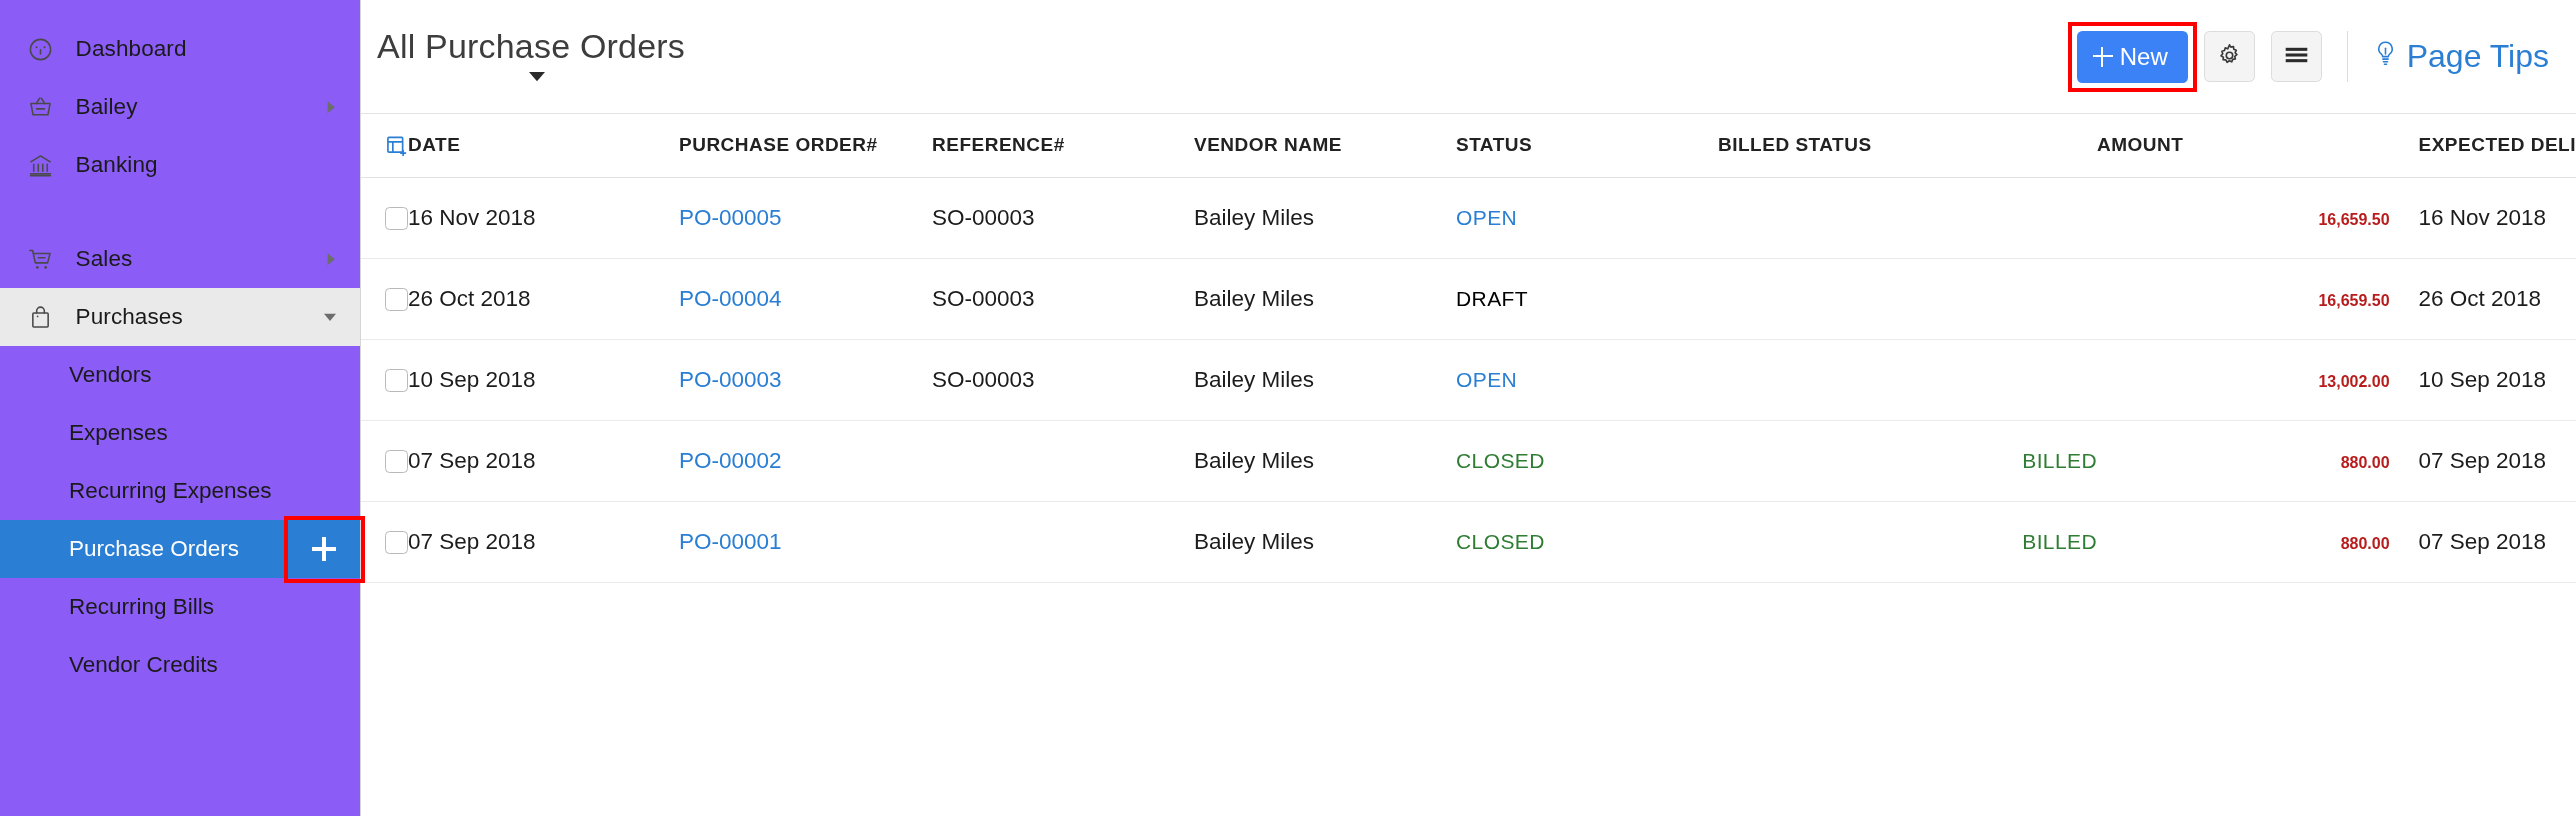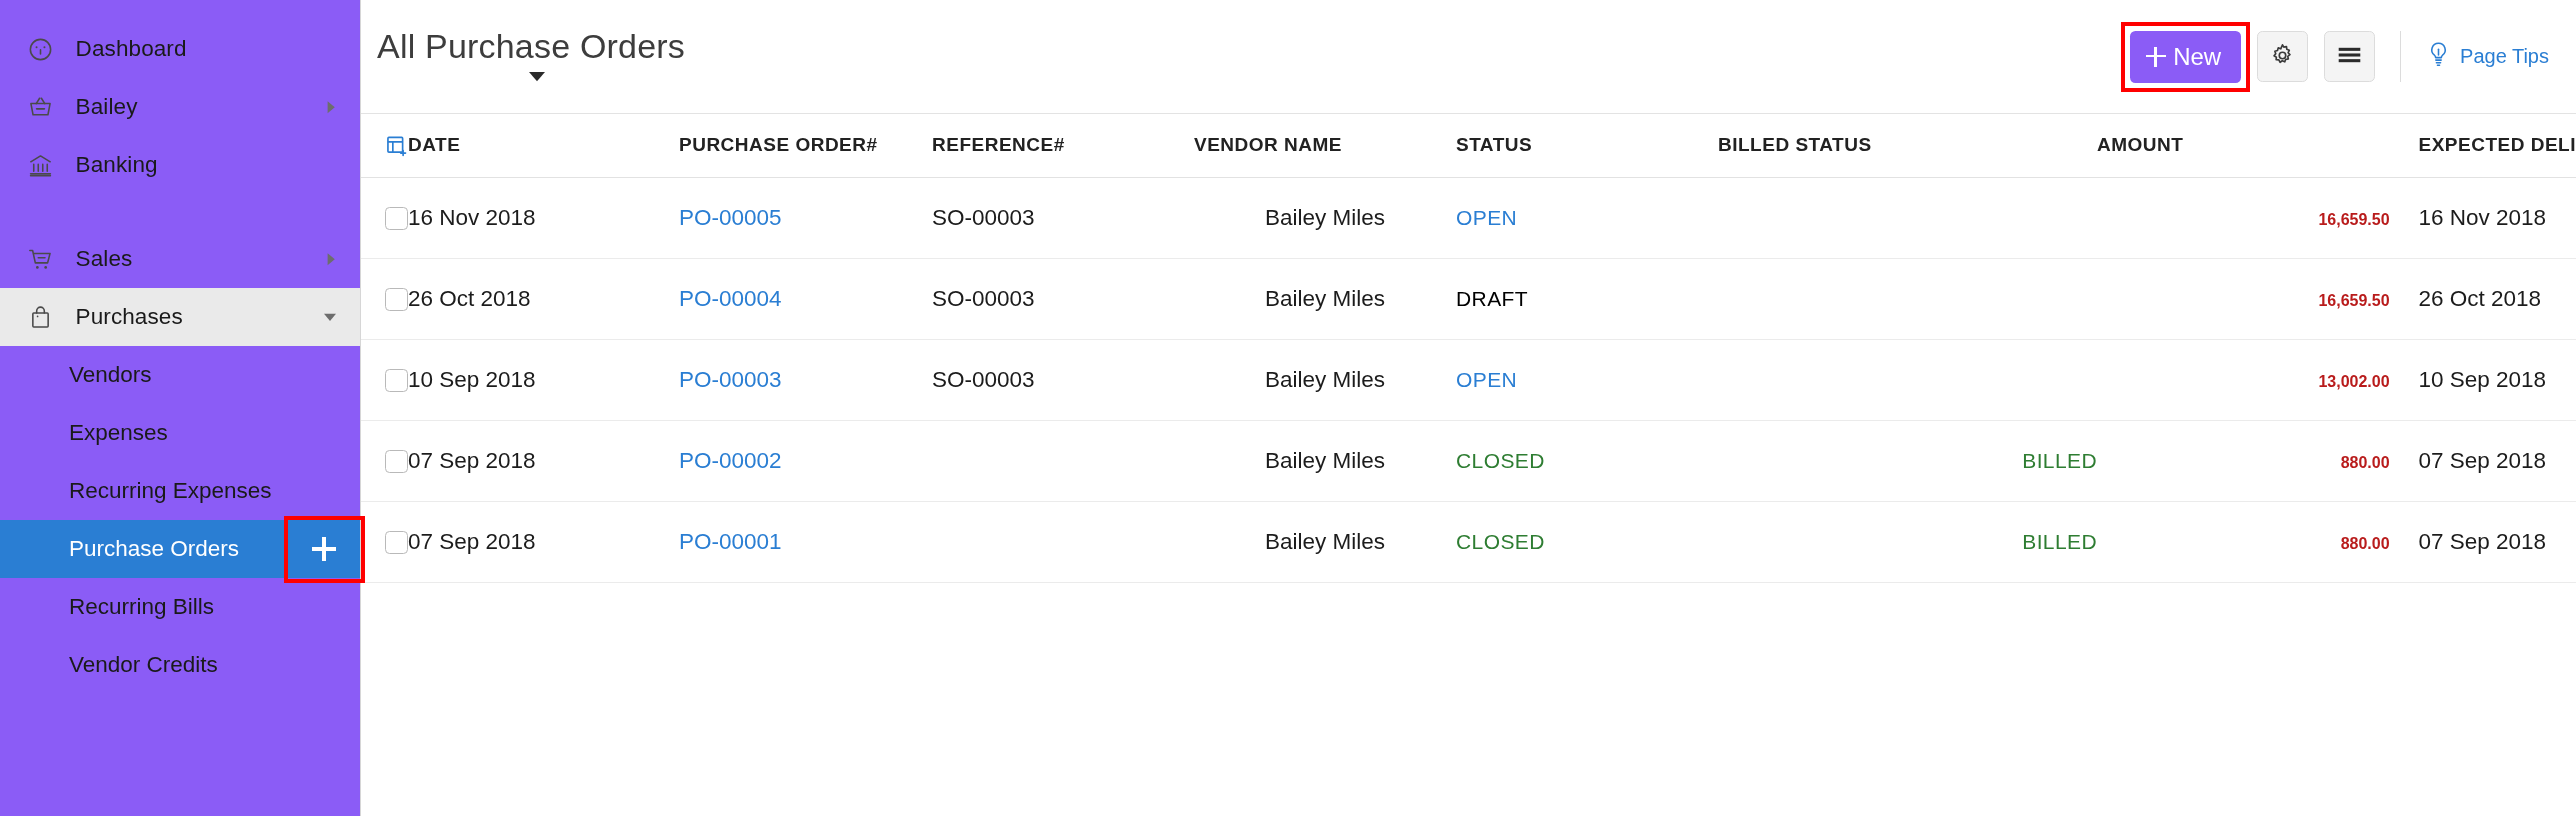--- a/index.html
+++ b/index.html
@@ -158,21 +158,21 @@
   }
   .topbar-right {
     margin-left: auto;
     display: flex;
     align-items: center;
     gap: 16px;
     position: relative;
   }
   .btn-new {
     position: relative;
-    background: #8b5cf6;
+    background: #3b82f6;
     color: #fff;
     border-radius: 5.4px;
     height: 52px;
     padding: 0 20px 0 16px;
     display: flex;
     align-items: center;
     gap: 7.2px;
     font-size: 24px;
     cursor: pointer;
     border: none;
@@ -211,21 +211,21 @@
     width: 0.9px;
     height: 51px;
     background: #dcdcdc;
     margin: 0 9px;
   }
   .page-tips {
     display: flex;
     align-items: center;
     gap: 9px;
     color: #2a7ed3;
-    font-size: 20px;
+    font-size: 32px;
     cursor: pointer;
     white-space: nowrap;
   }
 
   
   .table-wrap {
     flex: 1 1 auto;
     overflow: hidden;
   }
   table.po {
@@ -251,21 +251,21 @@
     color: #1c1c1c;
     border-bottom: 0.9px solid #ebebeb;
     padding: 0;
     vertical-align: middle;
     white-space: nowrap;
   }
   .c-check { width: 47px; padding-left: 23.5px !important; }
   .c-date  { width: 271px; }
   .c-po    { width: 253px; }
   .c-ref   { width: 262px; }
-  .c-vendor{ width: 262px; text-align: center; }
+  .c-vendor{ width: 262px; }
   .c-status{ width: 262px; }
   .c-billed{ width: 379px; text-align: right; }
   .c-amount{ width: 298px; text-align: right; }
   .c-exp   { width: 253px; padding-left: 23.5px !important; }
 
   .cb {
     width: 23.5px; height: 23.5px;
     border: 0.9px solid #b9b9b9;
     border-radius: 4.5px;
     background: #fff;

